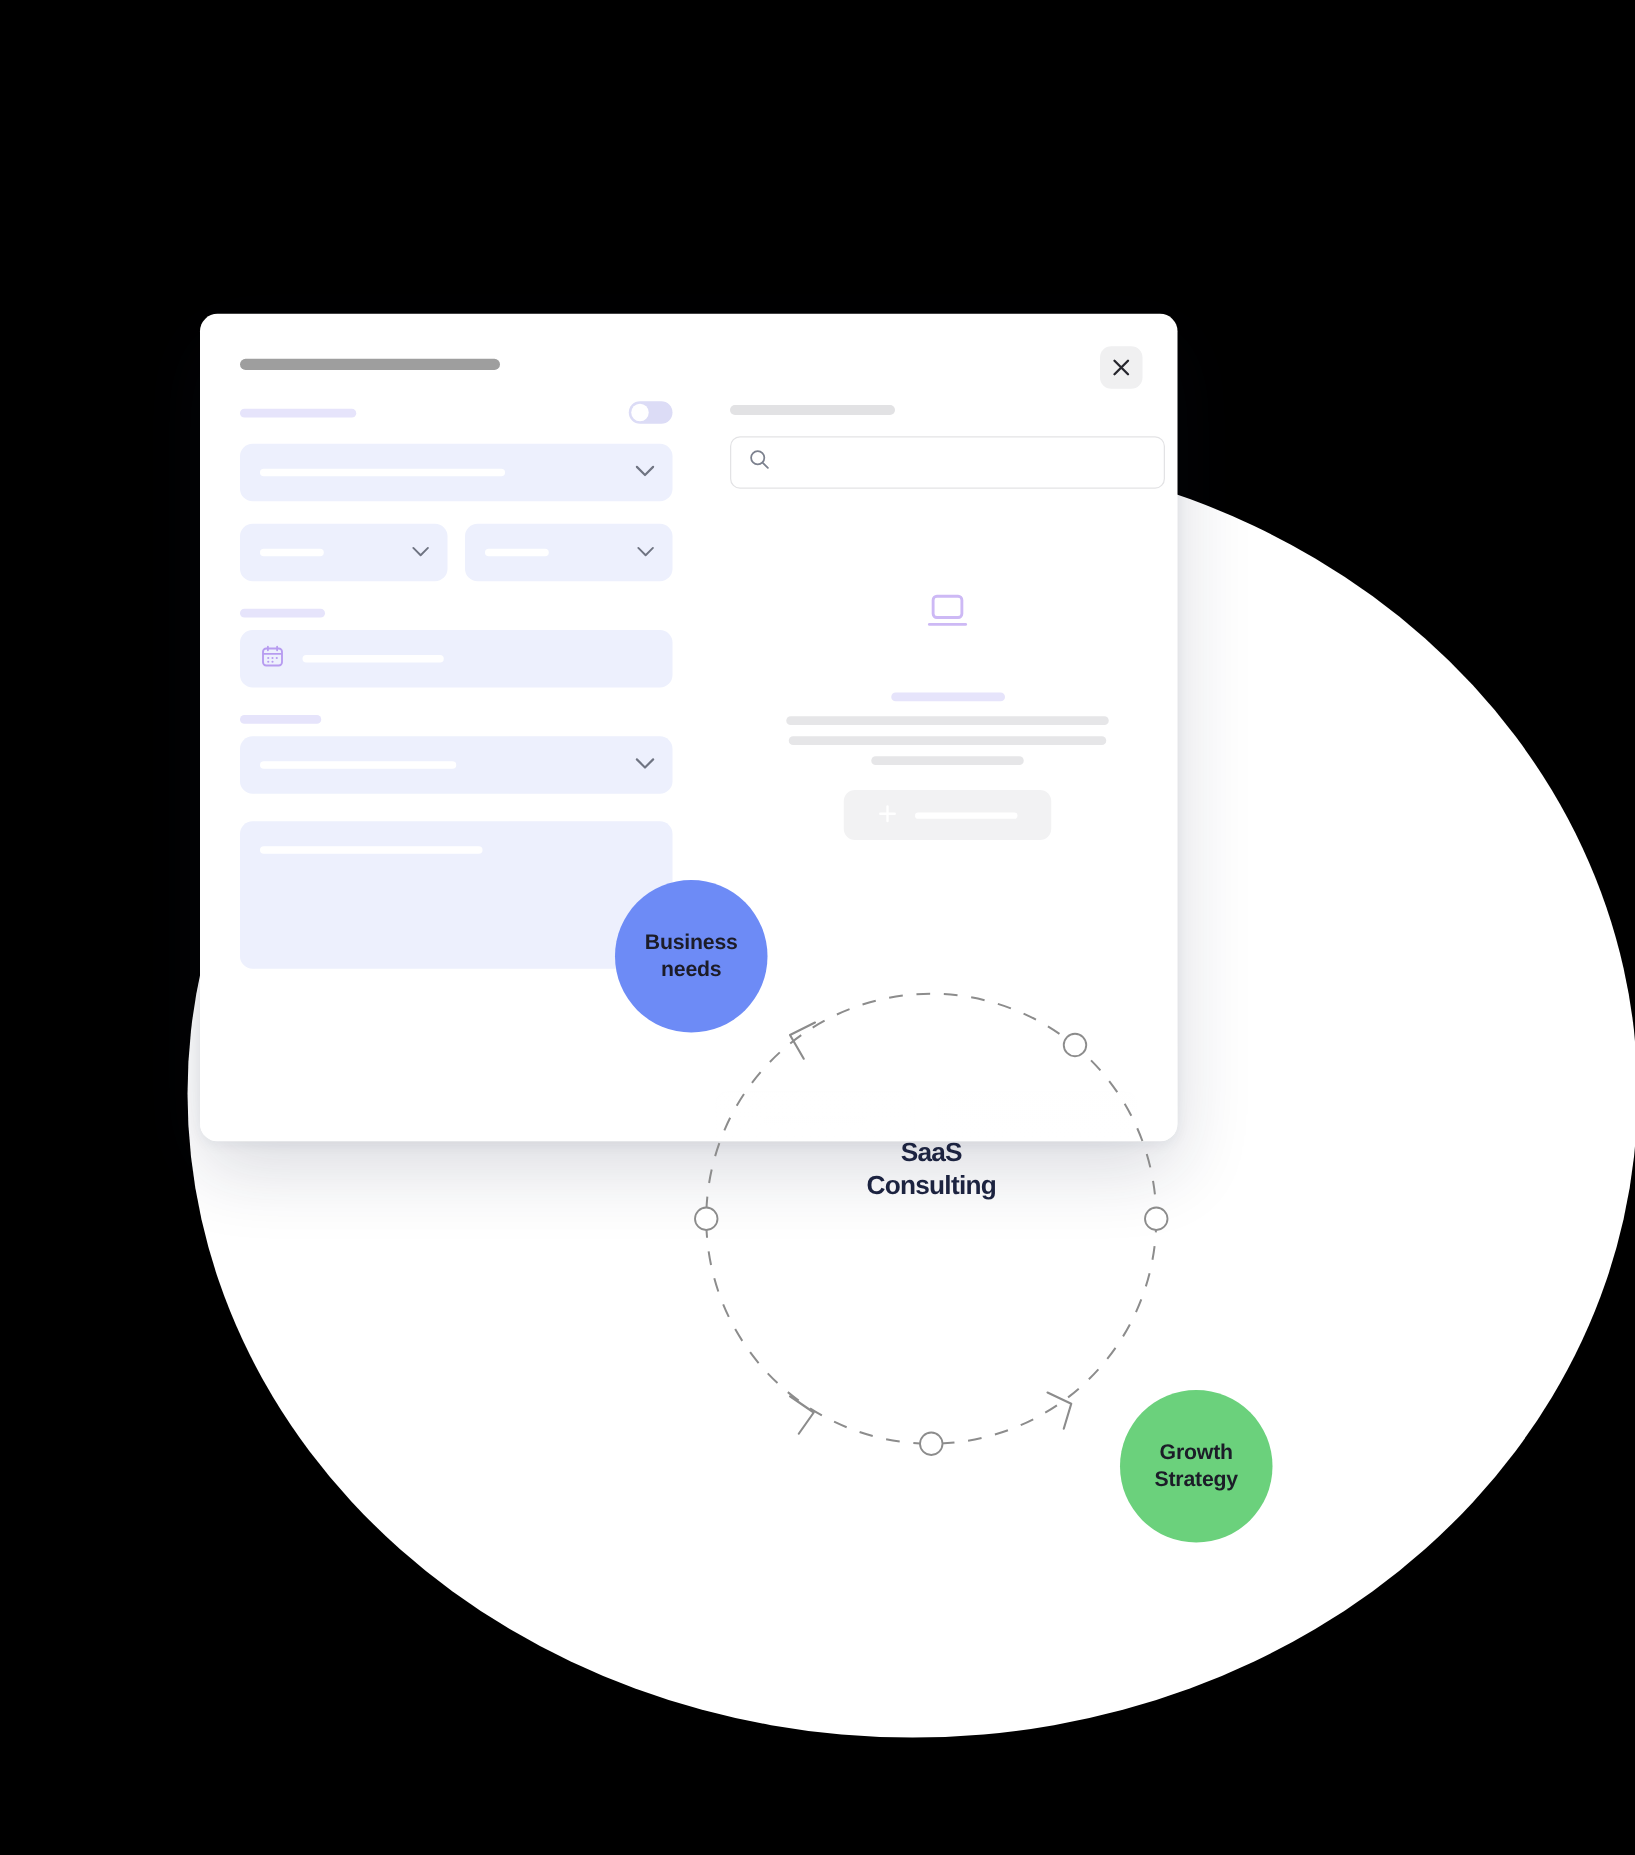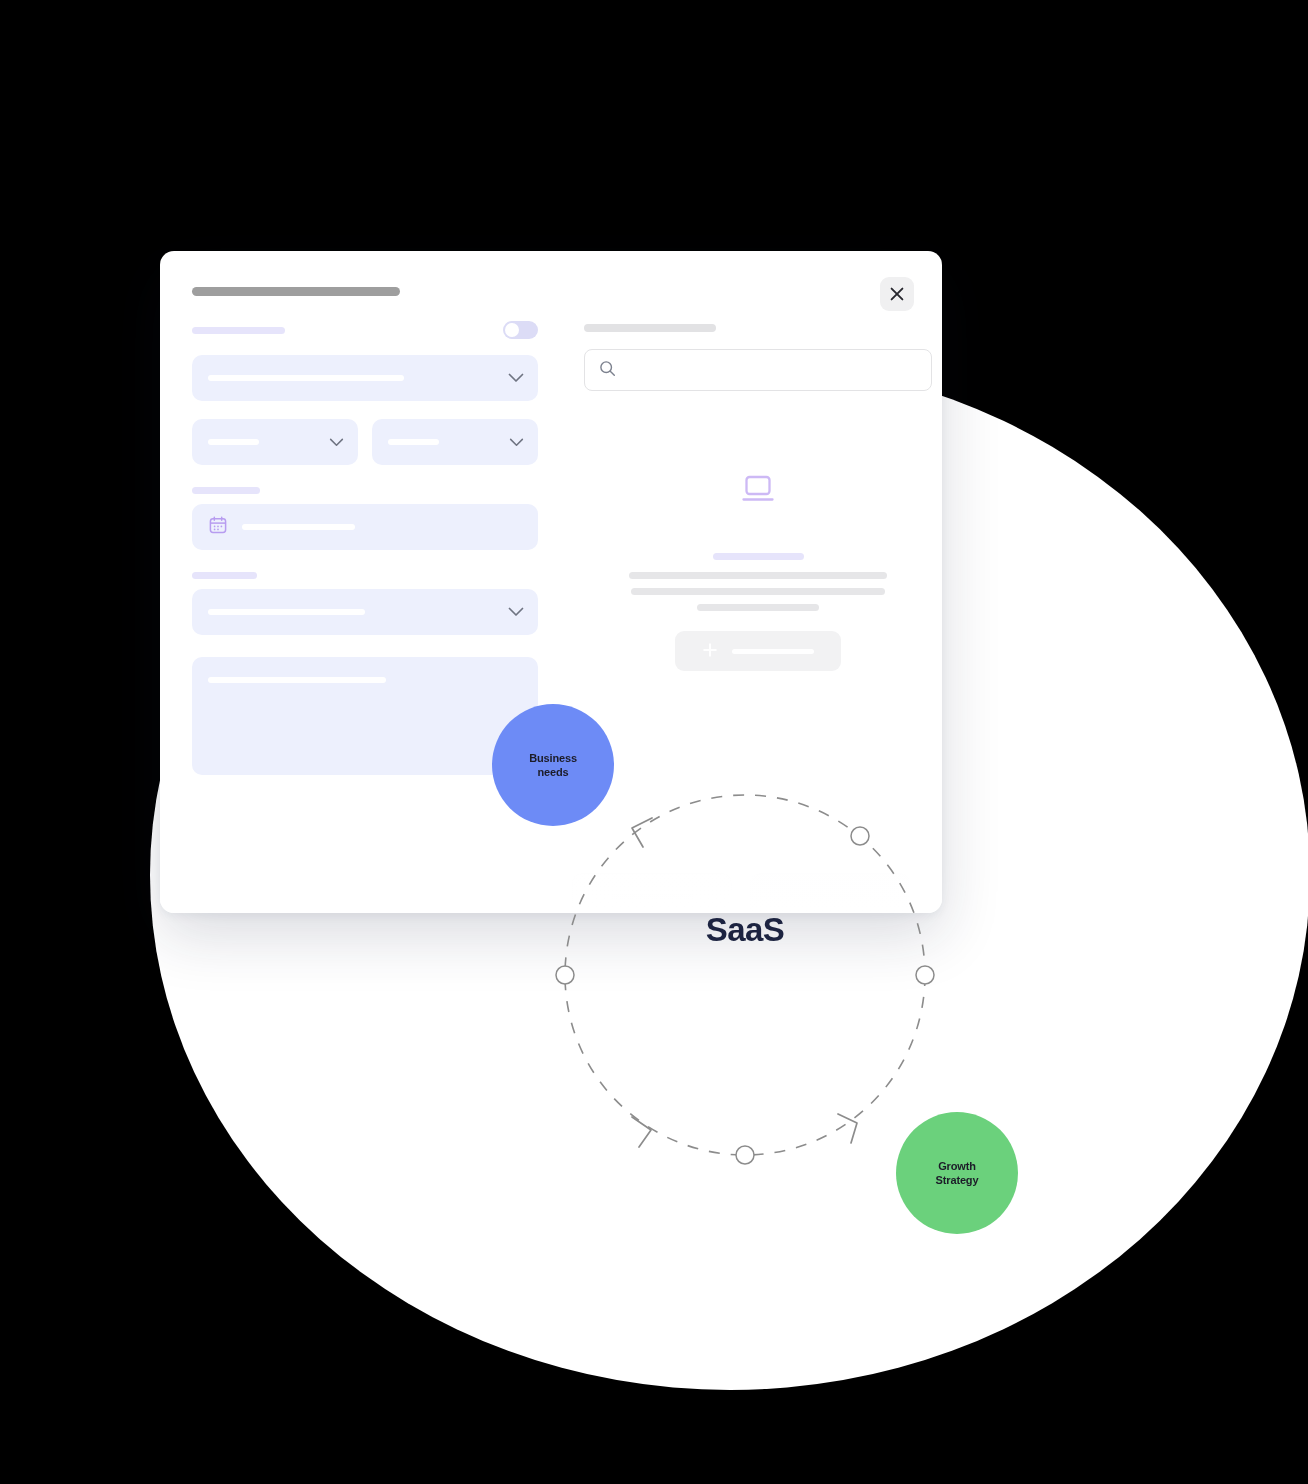--- a/index.html
+++ b/index.html
@@ -266,21 +266,21 @@
   #diagram > * { pointer-events: auto; }
 
   .node-circle {
     position: absolute;
     border-radius: 50%;
     display: flex;
     align-items: center;
     justify-content: center;
     text-align: center;
     font-weight: bold;
-    font-size: 11px;
+    font-size: 17px;
     line-height: 1.28;
     color: #1c1c28;
     letter-spacing: -0.15px;
   }
 
   #node-business {
     left: 492px; top: 704px;
     width: 122px; height: 122px;
     background: #6d8bf6;
   }
@@ -294,21 +294,21 @@
     width: 122px; height: 122px;
     background: #6bd17c;
   }
 
   #center-title {
     position: absolute;
     left: 605px;
     top: 910px;
     width: 280px;
     text-align: center;
-    font-size: 33px;
+    font-size: 21px;
     font-weight: bold;
     line-height: 1.24;
     color: #1c2340;
     letter-spacing: -0.6px;
   }
 </style>
 </head>
 <body>
 
 <div id="bg-blob"></div>
@@ -465,20 +465,21 @@
     <g>
       <path d="M632 1117 L651 1130 L639 1147" fill="none" stroke="#8c8c8c" stroke-width="1.7" stroke-linecap="round" stroke-linejoin="round"></path>
     </g>
     <g>
       <path d="M838 1114 L857 1123 L851 1143" fill="none" stroke="#8c8c8c" stroke-width="1.7" stroke-linecap="round" stroke-linejoin="round"></path>
     </g>
   </svg>
 
   <div id="center-title">
     <div>SaaS</div>
+    <div>Consulting</div>
   </div>
 
   <div id="node-business" class="node-circle">
     <div>
       <div>Business</div>
       <div>needs</div>
     </div>
   </div>
 
 

